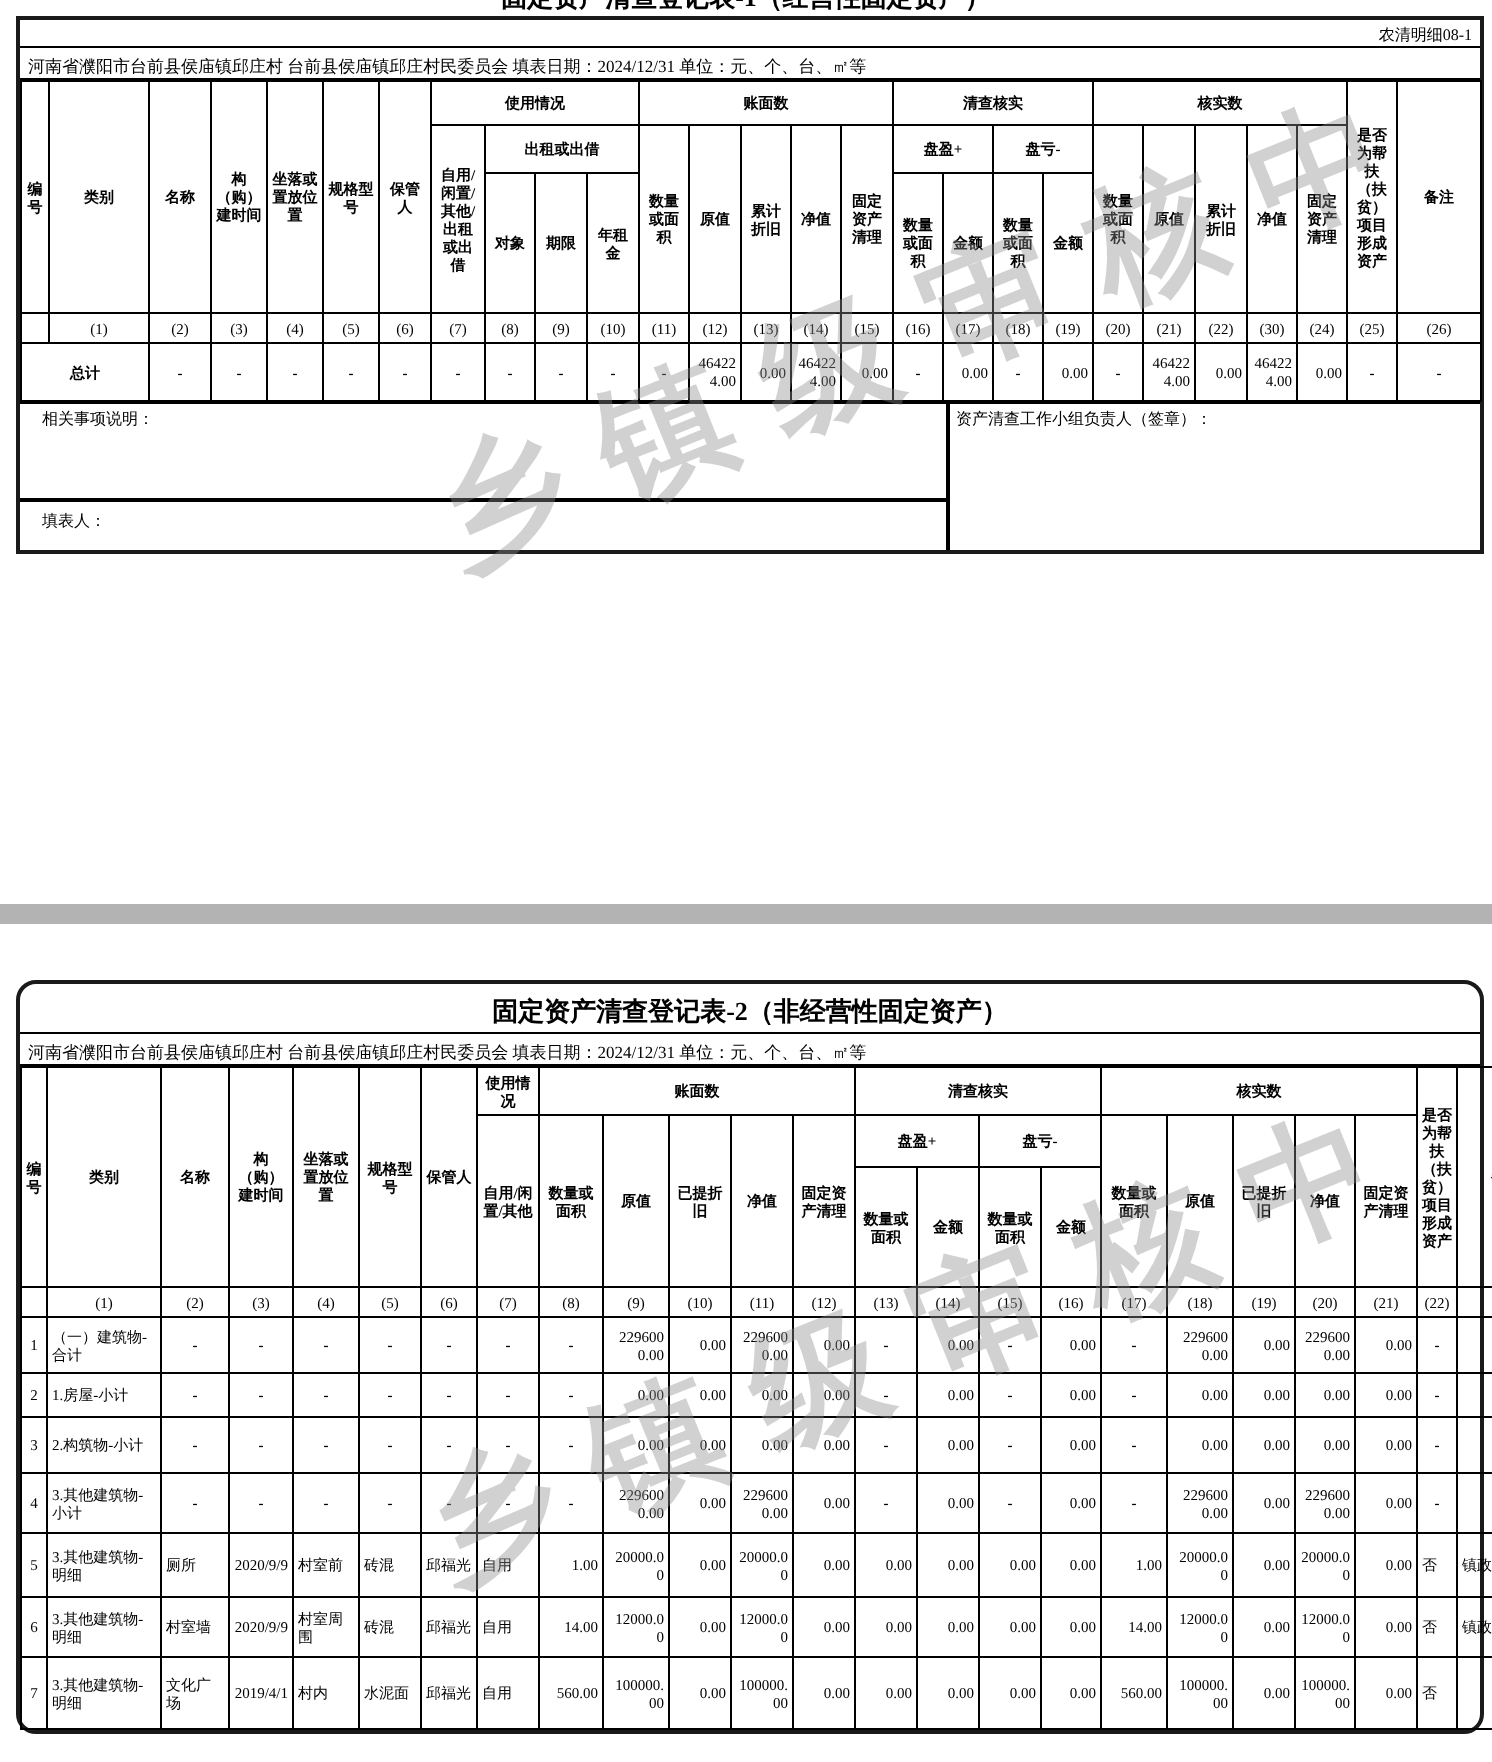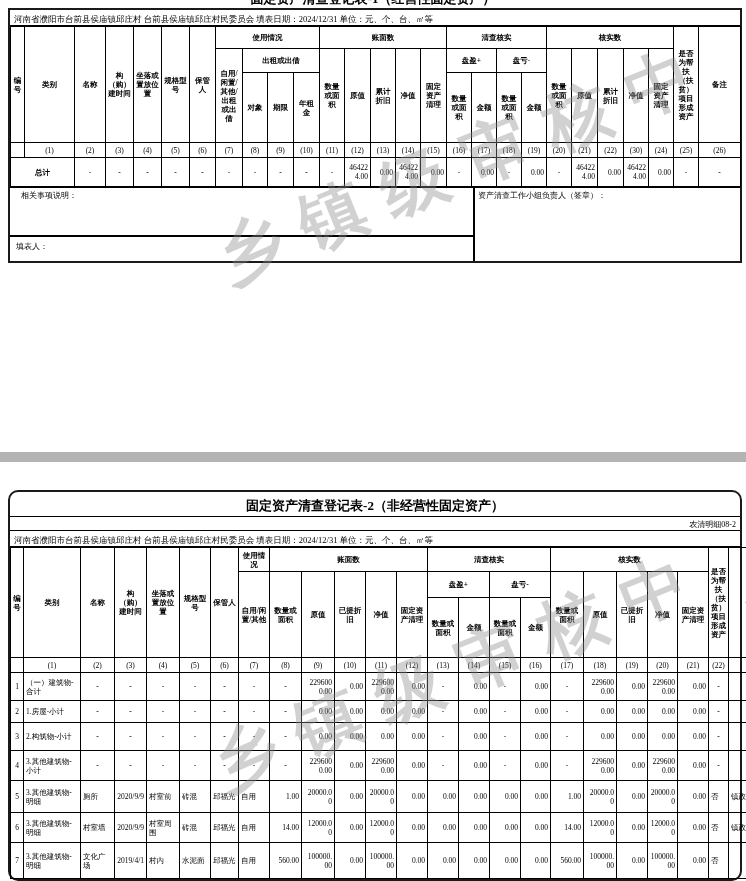--- a/index.html
+++ b/index.html
@@ -32,40 +32,41 @@
   #t2-body tr:nth-child(2){height:22px;}
   #t2-body tr:nth-child(4){height:30px;}
   #t2-body tr:nth-child(5){height:32px;}
   #t2-body tr:nth-child(6){height:30px;}
   #t2-body tr:nth-child(7){height:36px;}
   
   .t1-footer{display:grid;grid-template-columns:465px 1fr;grid-template-rows:49px 24px;
              font-size:8px;border-top:1px solid #000;}
   .t1-notes{grid-column:1;grid-row:1;border-right:2px solid #000;border-bottom:2px solid #000;padding:2px 11px;}
   .t1-leader{grid-column:2;grid-row:1 / span 2;padding:2px 3px;}
-  .t1-preparer{grid-column:1;grid-row:2;border-right:2px solid #000;padding:4px 6px;}
+  .t1-preparer{grid-column:1;grid-row:2;border-right:2px solid #000;padding:4px 11px;}
   
   .sep{position:absolute;left:0;top:452px;width:746px;height:10px;background:#b3b3b3;}
   
   .wm{position:absolute;width:560px;height:90px;font-size:66px;font-weight:bold;
       letter-spacing:22px;color:rgba(140,140,140,0.40);white-space:nowrap;
       transform:rotate(-22deg);pointer-events:none;z-index:6;text-align:center;}
   #wm1{left:185px;top:118px;}
   #wm2{left:180px;top:625px;}
 </style>
 </head>
 <body>
 
 <div class="page">
 
   <div class="clip-title">
     <span>固定资产清查登记表-1（经营性固定资产）</span>
   </div>
 
   <div class="tblwrap" id="wrap1">
+    <div class="trow codeline">农清明细08-1</div>
     <div class="trow orgline">河南省濮阳市台前县侯庙镇邱庄村  台前县侯庙镇邱庄村民委员会  填表日期：2024/12/31  单位：元、个、台、㎡等</div>
 
     <table id="tbl1">
       <colgroup>
         <col style="width:14px">
           <col style="width:50px">
           <col style="width:31px">
           <col style="width:28px">
         <col style="width:28px">
           <col style="width:28px">
@@ -198,21 +199,20 @@
       <div class="t1-notes">相关事项说明：</div>
       <div class="t1-leader">资产清查工作小组负责人（签章）：</div>
       <div class="t1-preparer">填表人：</div>
     </div>
   </div>
 
   <div class="sep"></div>
 
   <div class="tblwrap" id="wrap2">
     <div class="trow bigtitle">固定资产清查登记表-2（非经营性固定资产）</div>
-    <div class="trow codeline">农清明细08-2</div>
     <div class="trow orgline">河南省濮阳市台前县侯庙镇邱庄村  台前县侯庙镇邱庄村民委员会  填表日期：2024/12/31  单位：元、个、台、㎡等</div>
 
     <table id="tbl2">
       <colgroup>
         <col style="width:13px">
           <col style="width:57px">
           <col style="width:34px">
           <col style="width:32px">
         <col style="width:33px">
           <col style="width:31px">

